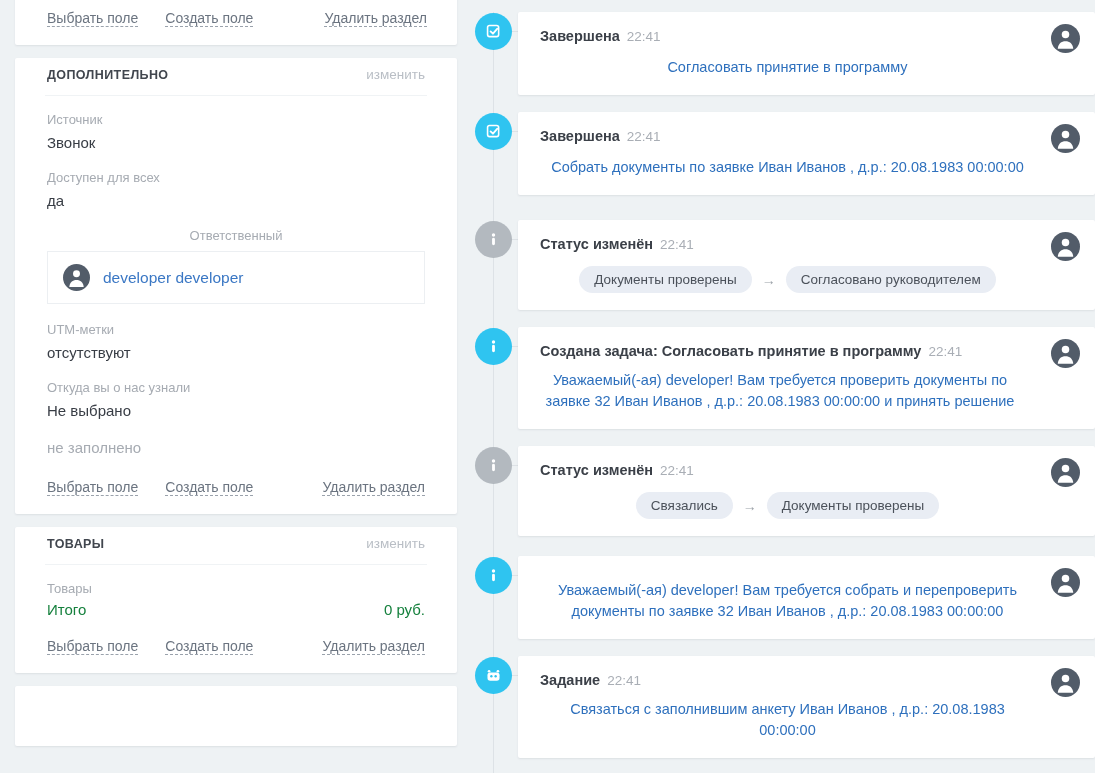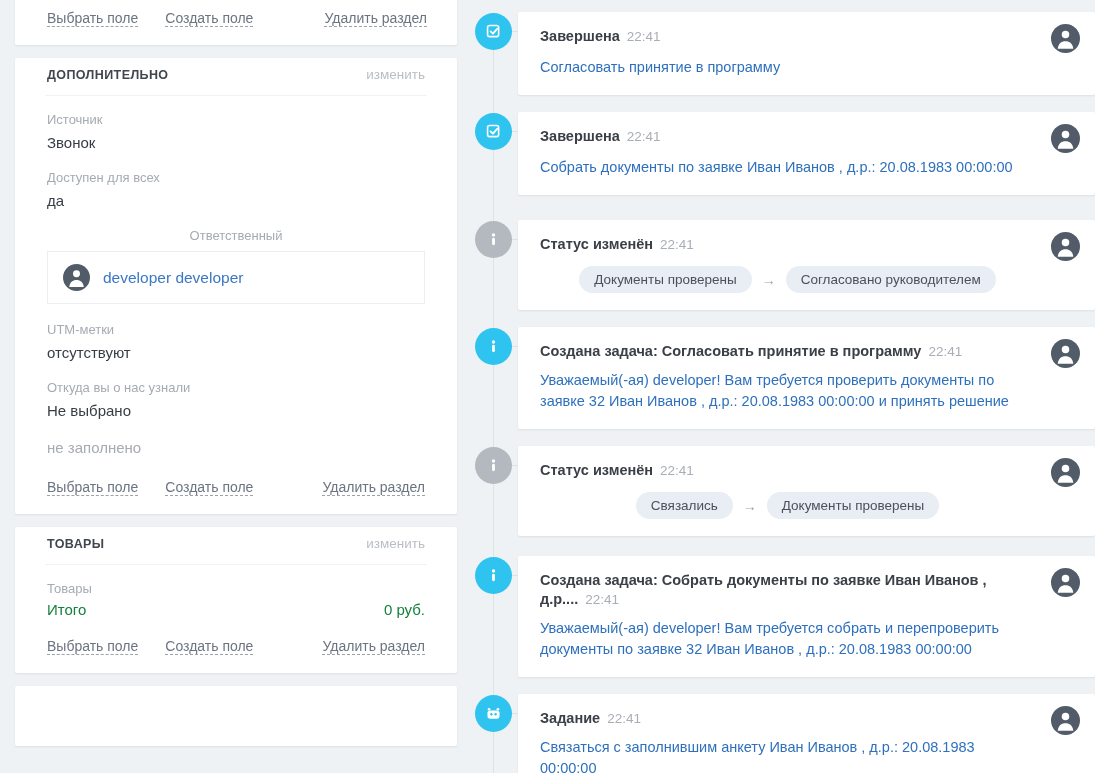--- a/index.html
+++ b/index.html
@@ -82,21 +82,21 @@
   .tcard {
     position:relative;
     background:#fff; border-radius:2px;
     box-shadow:0 1px 2px rgba(60,70,90,.10);
     padding:15px 60px 17px 22px;
     min-height:40px;
   }
   .tcard-head { font-size:14.5px; line-height:19px; }
   .tcard-title { font-weight:bold; color:#3b4048; }
   .tcard-time { color:#a9aeb5; font-weight:normal; font-size:13.5px; margin-left:7px; }
-  .tcard-link { display:block; margin-top:11px; font-size:14.5px; line-height:21px; color:#2e70bd; text-decoration:none; cursor:pointer; }
+  .tcard-link { display:block; margin-top:11px; font-size:14.5px; line-height:21px; color:#2e70bd; text-decoration:none; cursor:pointer;text-align:center; }
   .badge-row { display:flex; align-items:center; margin-top:12px;justify-content:center; }
   .badge {
     background:#e9edf4; color:#4b515a;
     font-size:13.5px; line-height:17px;
     padding:5px 15px; border-radius:14px;
     white-space:nowrap;
   }
   .badge-arrow { color:#9ba1a8; font-size:14px; margin:0 10px; }
   .tavatar {
     position:absolute; right:15px; top:12px;
@@ -328,23 +328,20 @@
 
     <div class="titem">
       <span class="ticon cyan">
         <svg class="icon-svg" width="17" height="17" viewBox="0 0 24 24">
           <circle cx="12" cy="5.6" r="2.4" fill="#fff"></circle>
           <rect x="10" y="9.6" width="4" height="10.5" rx="2" fill="#fff"></rect>
         </svg>
       </span>
       <span class="tconnector"></span>
       <div class="tcard">
-        <div class="tcard-head">
-          <span class="tcard-title">Создана задача: Собрать документы по заявке Иван Иванов , д.р....</span><span class="tcard-time">22:41</span>
-        </div>
         <a class="tcard-link" style="margin-top:9px; max-width:500px;">Уважаемый(-ая) developer! Вам требуется собрать и перепроверить документы по заявке 32 Иван Иванов , д.р.: 20.08.1983 00:00:00</a>
         <span class="tavatar">
           <svg class="icon-svg" width="29" height="29" viewBox="0 0 24 24">
             <circle cx="12" cy="8.6" r="3.1" fill="#fff"></circle>
             <path d="M5.6 20.5c.3-4.3 3-6.3 6.4-6.3s6.1 2 6.4 6.3z" fill="#fff"></path>
           </svg>
         </span>
       </div>
     </div>
 

